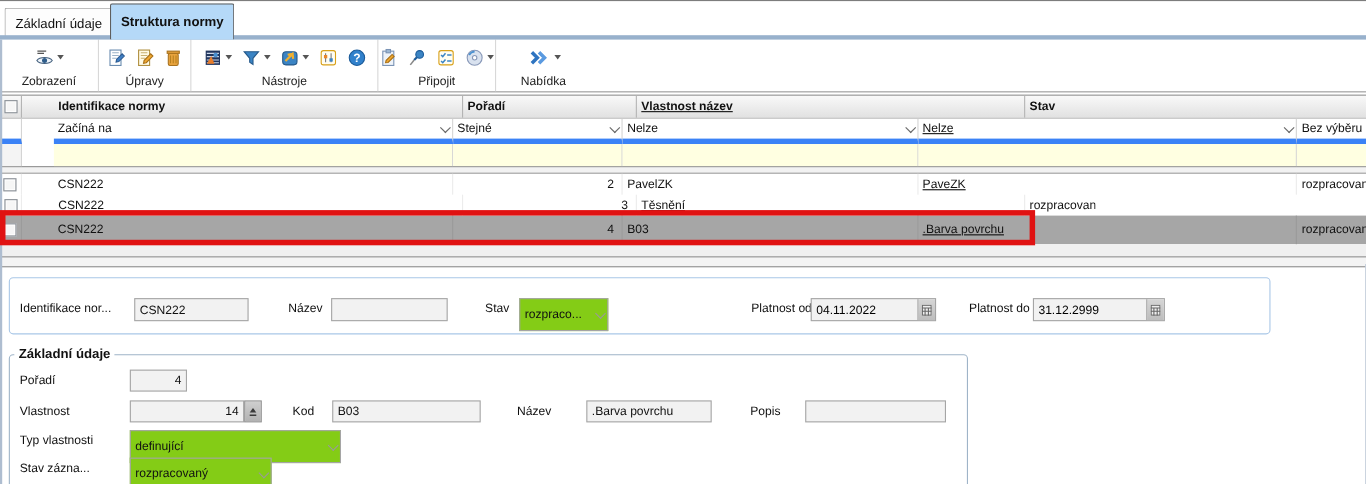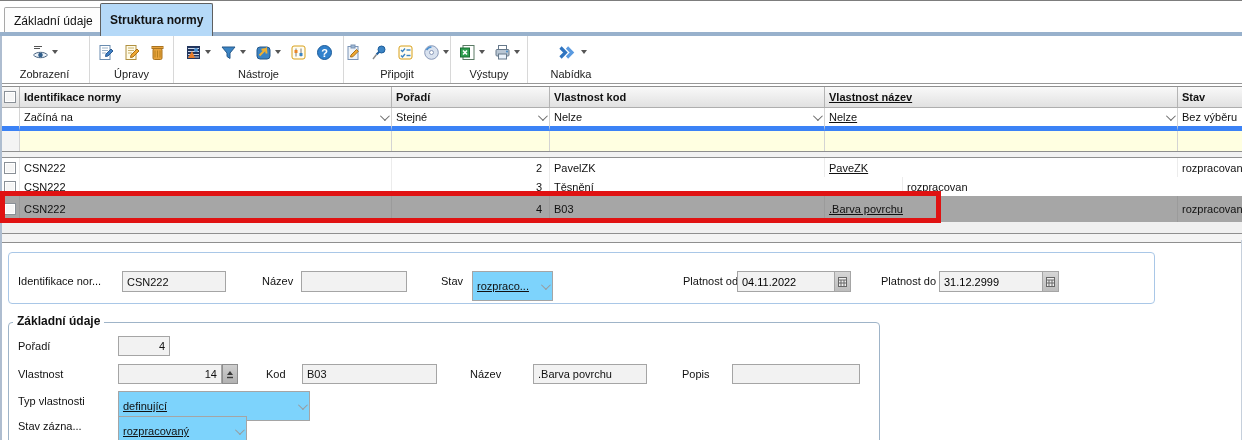--- a/index.html
+++ b/index.html
@@ -21,21 +21,21 @@
   .ticons{display:flex;align-items:center;gap:9px;padding-top:5px;height:22px;}
   .tlabel{margin-top:auto;padding-bottom:3px;color:#222;}
   .icwrap{display:flex;align-items:center;gap:3px;}
   .caret{width:0;height:0;border-left:3px solid transparent;border-right:3px solid transparent;border-top:4px solid #555;}
   .ic{width:17px;height:17px;display:block;}
   
   .grid{left:0;top:86px;width:1242px;}
   .grow{display:flex;width:1242px;box-sizing:border-box;}
   .gcell{box-sizing:border-box;padding:0 4px;display:flex;align-items:center;overflow:hidden;white-space:nowrap;}
   .c0{width:20px;justify-content:center;padding:0;}
-  .c1{width:372px;} .c2{width:158px;} .c3{width:275px;} .c4{width:353px;text-decoration:underline;} .c5{width:64px;}
+  .c1{width:372px;margin-left:29px;} .c2{width:158px;} .c3{width:275px;} .c4{width:353px;text-decoration:underline;} .c5{width:64px;}
   .ghead{height:22px;background:linear-gradient(#f9f9f9,#e1e1e1);border-top:1px solid #8f8f8f;border-bottom:1px solid #aeaeae;font-weight:bold;}
   .ghead .gcell{border-right:1px solid #b4b4b4;}
   .gfilter{height:23px;background:#fff;}
   .gfilter .gcell{border-right:1px solid #d4d4d4;border-bottom:5px solid #3b82f6;}
   .fchev{margin-left:auto;width:6px;height:6px;border-right:1px solid #6a6a6a;border-bottom:1px solid #6a6a6a;transform:rotate(45deg) translateY(-2px);}
   .gyellow{height:20px;}
   .gyellow .gcell{background:#ffffe1;border-right:1px solid #d4d4d4;}
   .gyellow .c0{background:#f4f4f4;}
   .gsep{height:5px;background:#f2f2f2;border-top:1px solid #8f8f8f;border-bottom:1px solid #8f8f8f;}
   .gdata{height:19px;background:#fff;}
@@ -47,21 +47,21 @@
   .splitter{height:8px;background:#f4f4f4;border-top:1px solid #8f8f8f;border-bottom:1px solid #8f8f8f;}
   .cb{width:12px;height:12px;box-sizing:border-box;background:#f6f6f6;border:1px solid #8a9097;box-shadow:inset 0 0 0 1px #fff;}
   .hibox{left:0;top:191px;width:941px;height:32px;border:5px solid #e01212;box-sizing:border-box;z-index:5;pointer-events:none;}
   
   .panel{left:8px;top:252px;width:1147px;height:52px;border:1px solid #a9c7e7;border-radius:4px;box-sizing:border-box;}
   .gbox{left:8px;top:322px;width:872px;height:130px;border:1px solid #9fb4c8;border-radius:4px;box-sizing:border-box;}
   .gtitle{left:13px;top:314px;background:#fff;padding:0 4px;font-weight:bold;font-size:12px;z-index:2;}
   .flabel{white-space:nowrap;text-align:right;}
   .tin{box-sizing:border-box;background:#f2f2f2;border:1px solid #a5a5a5;font-family:inherit;font-size:11px;color:#111;padding:0 4px;outline:none;}
   .tin.tr{text-align:right;}
-  .dsel{box-sizing:border-box;background:#7dd3fc;border:1px solid #a5a5a5;display:flex;align-items:center;padding:14px 4px;text-decoration:underline;}
+  .dsel{box-sizing:border-box;background:#84cc16;border:1px solid #a5a5a5;display:flex;align-items:center;padding:14px 4px;}
   .dsel .fchev{border-color:#9a9a9a;}
   .dwrap{display:flex;box-sizing:border-box;border:1px solid #a5a5a5;background:#f2f2f2;}
   .dwrap input{border:none;background:transparent;flex:1;min-width:0;font-family:inherit;font-size:11px;padding:0 4px;outline:none;}
   .calbtn{width:15px;display:flex;align-items:center;justify-content:center;background:linear-gradient(#d6d6d6,#bdbdbd);border-left:1px solid #a5a5a5;}
   .spin{left:222px;top:364px;width:16px;height:20px;box-sizing:border-box;background:linear-gradient(#cfcfcf,#b2b2b2);border:1px solid #8e8e8e;display:flex;align-items:center;justify-content:center;}
 </style>
 </head>
 <body>
 
 <div id="app">
@@ -185,42 +185,20 @@
           <svg class="ic" viewBox="0 0 17 17">
               <circle cx="8.5" cy="8.5" r="6.8" fill="#d9e2ef" stroke="#8898b8"></circle>
               <circle cx="8.5" cy="8.5" r="2" fill="#fff" stroke="#8898b8"></circle>
               <path d="M3.5 6a6 6 0 0 1 5-3" stroke="#4a90d0" stroke-width="1.6" fill="none"></path>
             </svg>
           <span class="caret"></span>
         </span>
       </div>
       <div class="tlabel">Připojit</div>
     </div>
-    <div class="tgroup" style="width:77px">
-      <div class="ticons">
-        <span class="icwrap">
-          <svg class="ic" viewBox="0 0 17 17">
-              <rect x="4" y="1.5" width="11" height="14" fill="#fff" stroke="#5a7a64"></rect>
-              <rect x="1.5" y="4" width="9" height="9" fill="#2e9e4f" stroke="#1c6e34"></rect>
-              <path d="M4 6.5l4 4M8 6.5l-4 4" stroke="#fff" stroke-width="1.6"></path>
-            </svg>
-          <span class="caret"></span>
-        </span>
-        <span class="icwrap">
-          <svg class="ic" viewBox="0 0 17 17">
-              <rect x="4.5" y="1.5" width="8" height="4" fill="#fff" stroke="#66788a"></rect>
-              <rect x="2" y="5.5" width="13" height="6.5" rx="1" fill="#b9c6d4" stroke="#66788a"></rect>
-              <rect x="4.5" y="10" width="8" height="5" fill="#eaf2fb" stroke="#66788a"></rect>
-              <circle cx="13" cy="7.5" r=".9" fill="#3b84c4"></circle>
-            </svg>
-          <span class="caret"></span>
-        </span>
-      </div>
-      <div class="tlabel">Výstupy</div>
-    </div>
     <div class="tgroup" style="width:86px;border-right:none">
       <div class="ticons">
         <span class="icwrap">
           <svg class="ic" viewBox="0 0 17 17" style="width:22px">
               <path d="M2 3.5l5 5l-5 5" stroke="#2f74c0" stroke-width="3.2" fill="none"></path>
               <path d="M8.5 3.5l5 5l-5 5" stroke="#5a9ae0" stroke-width="3.2" fill="none"></path>
             </svg>
           <span class="caret"></span>
         </span>
       </div>
@@ -231,23 +209,20 @@
   <div class="abs grid">
     <div class="grow ghead">
       <div class="gcell c0">
           <span class="cb"></span>
         </div>
       <div class="gcell c1">
           <span>Identifikace normy</span>
         </div>
       <div class="gcell c2">
           <span>Pořadí</span>
-        </div>
-      <div class="gcell c3">
-          <span>Vlastnost kod</span>
         </div>
       <div class="gcell c4">
           <span>Vlastnost název</span>
         </div>
       <div class="gcell c5" style="border-right:none">
           <span>Stav</span>
         </div>
     </div>
     <div class="grow gfilter">
       <div class="gcell c0"></div>

